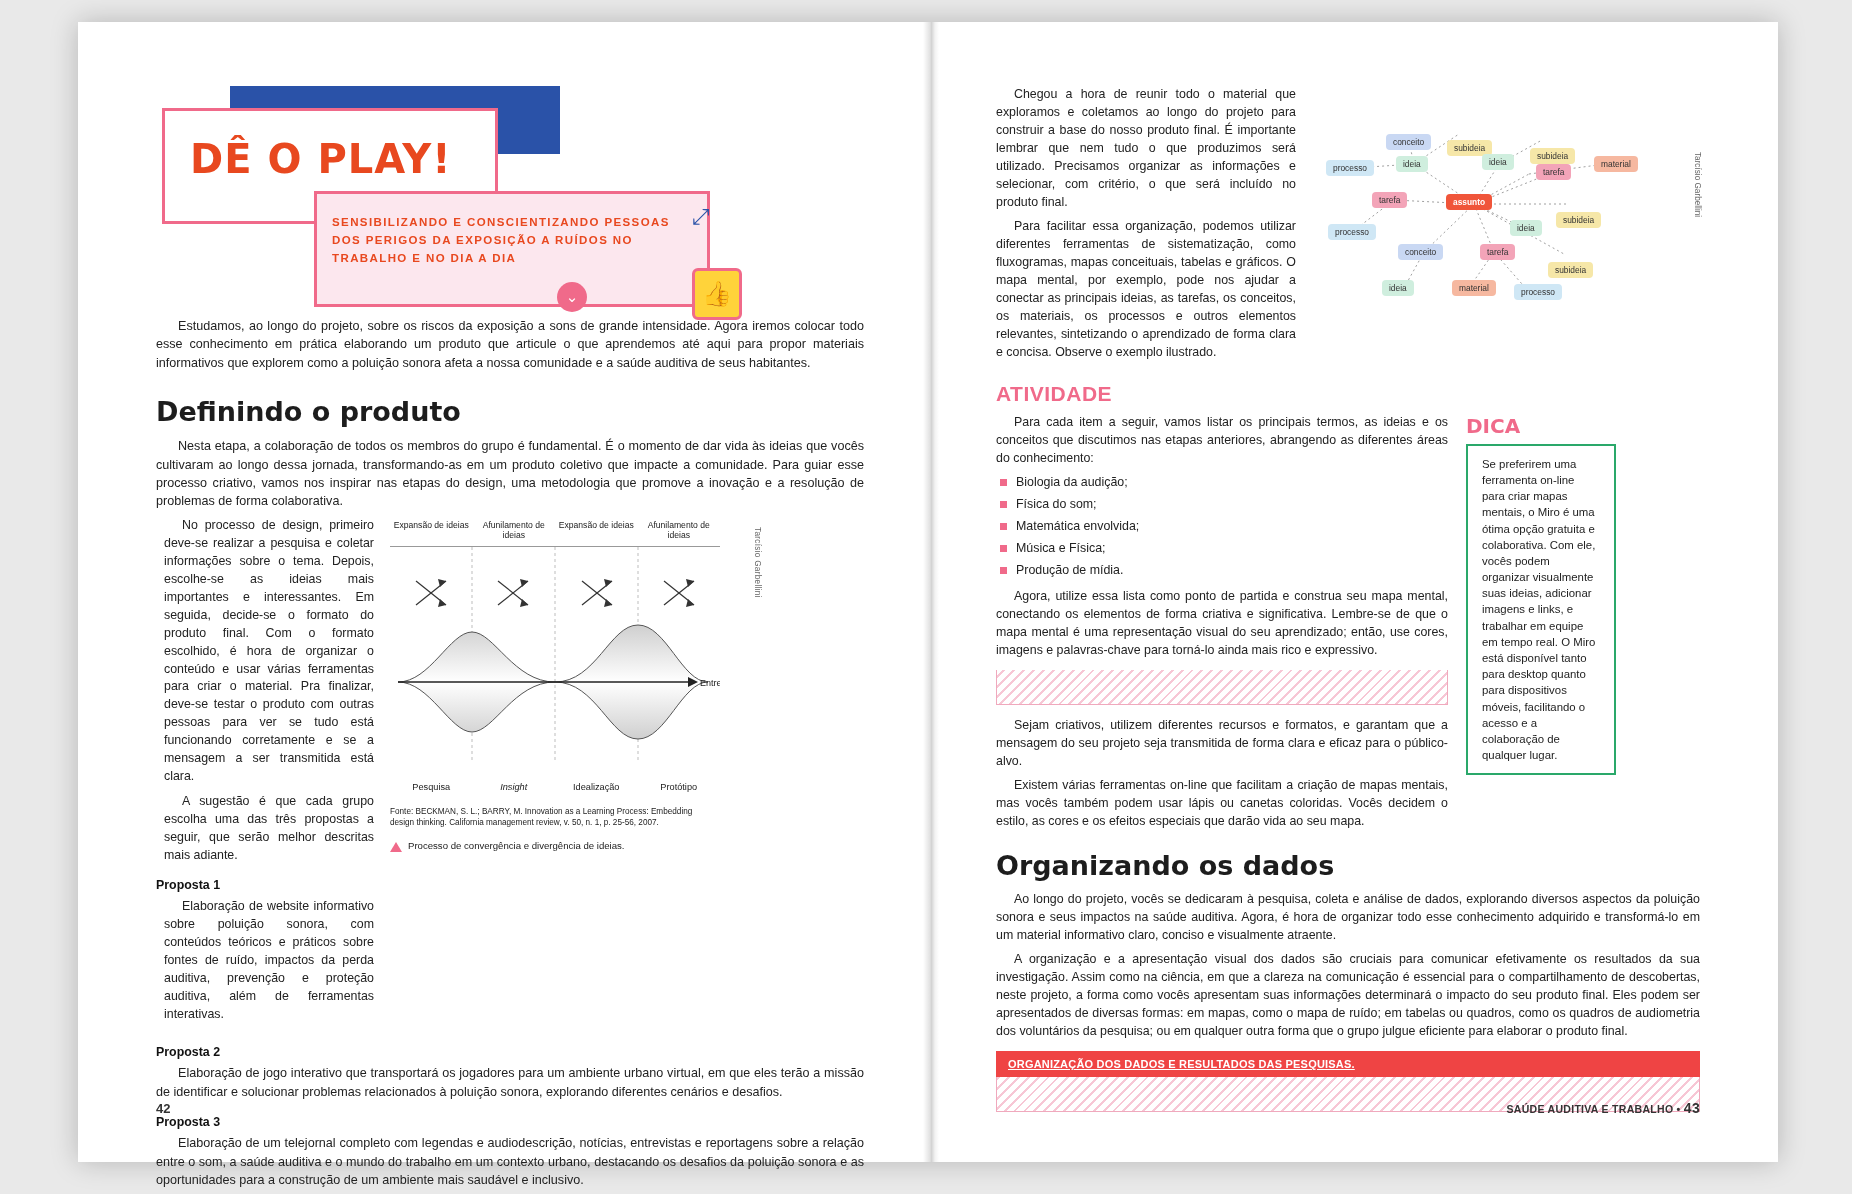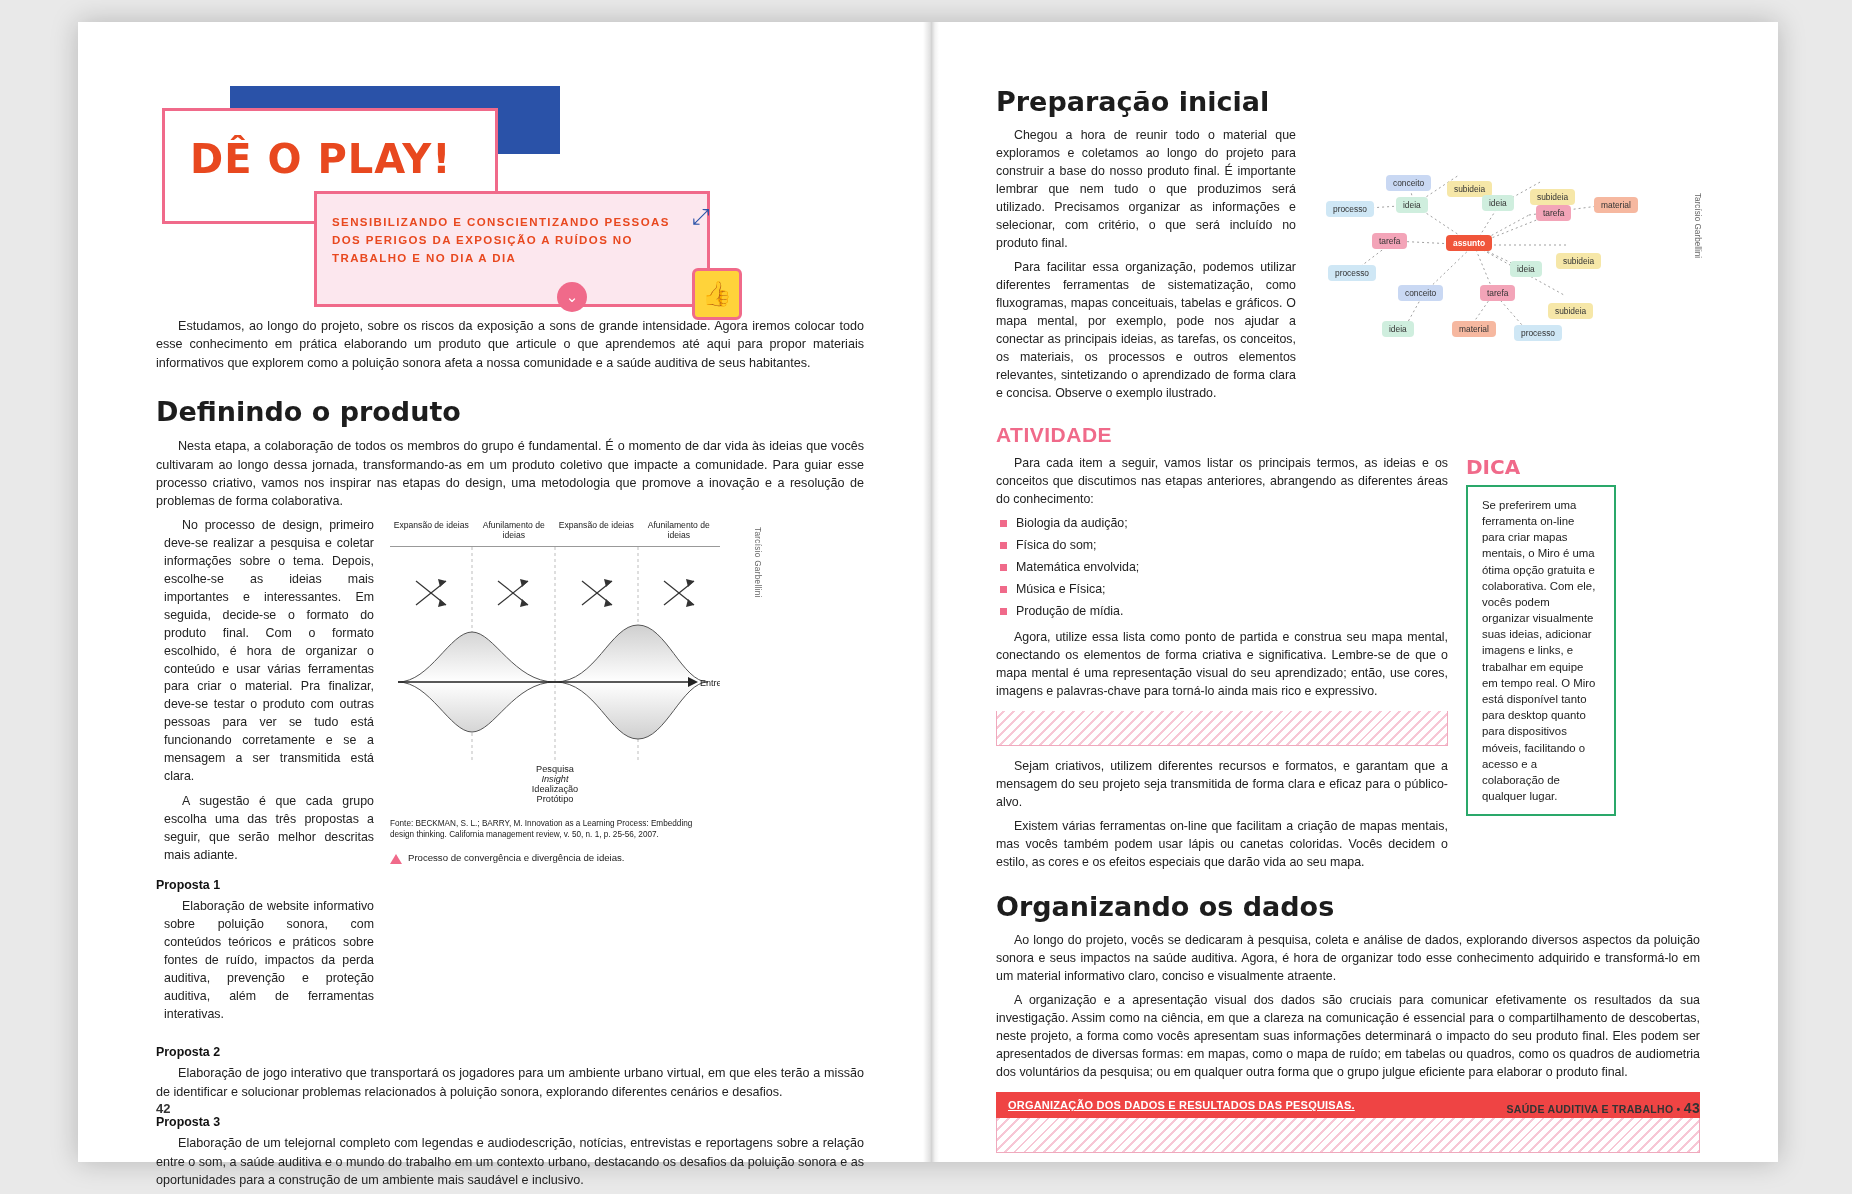--- a/index.html
+++ b/index.html
@@ -61,21 +61,21 @@
   .fig-credit{
     position:absolute;right:-12px;top:10px;writing-mode:vertical-rl;
     font-size:8.2px;color:#666;letter-spacing:.3px;
   }
   .fig-box{width:330px;}
   .fig-head{display:flex;border-bottom:1px solid #999;}
   .fig-head div{
     flex:1;text-align:center;font-size:8.6px;line-height:1.25;color:#222;padding:3px 2px 5px;
   }
   .fig-canvas{position:relative;height:215px;}
-  .fig-foot{display:flex;margin-top:2px;flex-direction:column;}
+  .fig-foot{display:flex;margin-top:20px;}
   .fig-foot div{flex:1;text-align:center;font-size:9.2px;color:#222;}
   .fig-foot div.it{font-style:italic;}
   .fig-source{font-size:8.2px;color:#222;line-height:1.35;margin-top:14px;width:320px;}
   .fig-cap{display:flex;gap:6px;margin-top:12px;font-size:9.6px;color:#222;align-items:flex-start;}
   .tri{width:0;height:0;border-left:6px solid transparent;border-right:6px solid transparent;border-bottom:10px solid #f06a8a;margin-top:2px;}
   h4.prop{font-size:12.4px;margin:12px 0 3px 0;color:#111;}
   .folio-left{position:absolute;left:78px;bottom:46px;font-size:13px;font-weight:bold;color:#333;}
   
   h2.sec-r{font-size:27px;color:#1d1d1d;margin:0 0 10px 0;font-weight:bold;font-family:"DejaVu Sans", sans-serif;}
   .r-top{display:flex;gap:18px;}
@@ -225,21 +225,20 @@
       <p>Elaboração de jogo interativo que transportará os jogadores para um ambiente urbano virtual, em que eles terão a missão de identificar e solucionar problemas relacionados à poluição sonora, explorando diferentes cenários e desafios.</p>
       <h4 class="prop">Proposta 3</h4>
       <p>Elaboração de um telejornal completo com legendas e audiodescrição, notícias, entrevistas e reportagens sobre a relação entre o som, a saúde auditiva e o mundo do trabalho em um contexto urbano, destacando os desafios da poluição sonora e as oportunidades para a construção de um ambiente mais saudável e inclusivo.</p>
     </div>
 
     <div class="folio-left">42</div>
   </div>
 
   <div class="page page-right">
 
-    <h2 class="sec-r">Preparação inicial</h2>
 
     <div class="r-top">
       <div class="r-col">
         <p>Chegou a hora de reunir todo o material que exploramos e coletamos ao longo do projeto para construir a base do nosso produto final. É importante lembrar que nem tudo o que produzimos será utilizado. Precisamos organizar as informações e selecionar, com critério, o que será incluído no produto final.</p>
         <p>Para facilitar essa organização, podemos utilizar diferentes ferramentas de sistematização, como fluxogramas, mapas conceituais, tabelas e gráficos. O mapa mental, por exemplo, pode nos ajudar a conectar as principais ideias, as tarefas, os conceitos, os materiais, os processos e outros elementos relevantes, sintetizando o aprendizado de forma clara e concisa. Observe o exemplo ilustrado.</p>
       </div>
 
       <div class="mindmap">
         <svg width="330" height="205" viewBox="0 0 330 205" style="position:absolute;left:0;top:0;">
           <g stroke="#888" stroke-width=".8" stroke-dasharray="2,3" fill="none">

